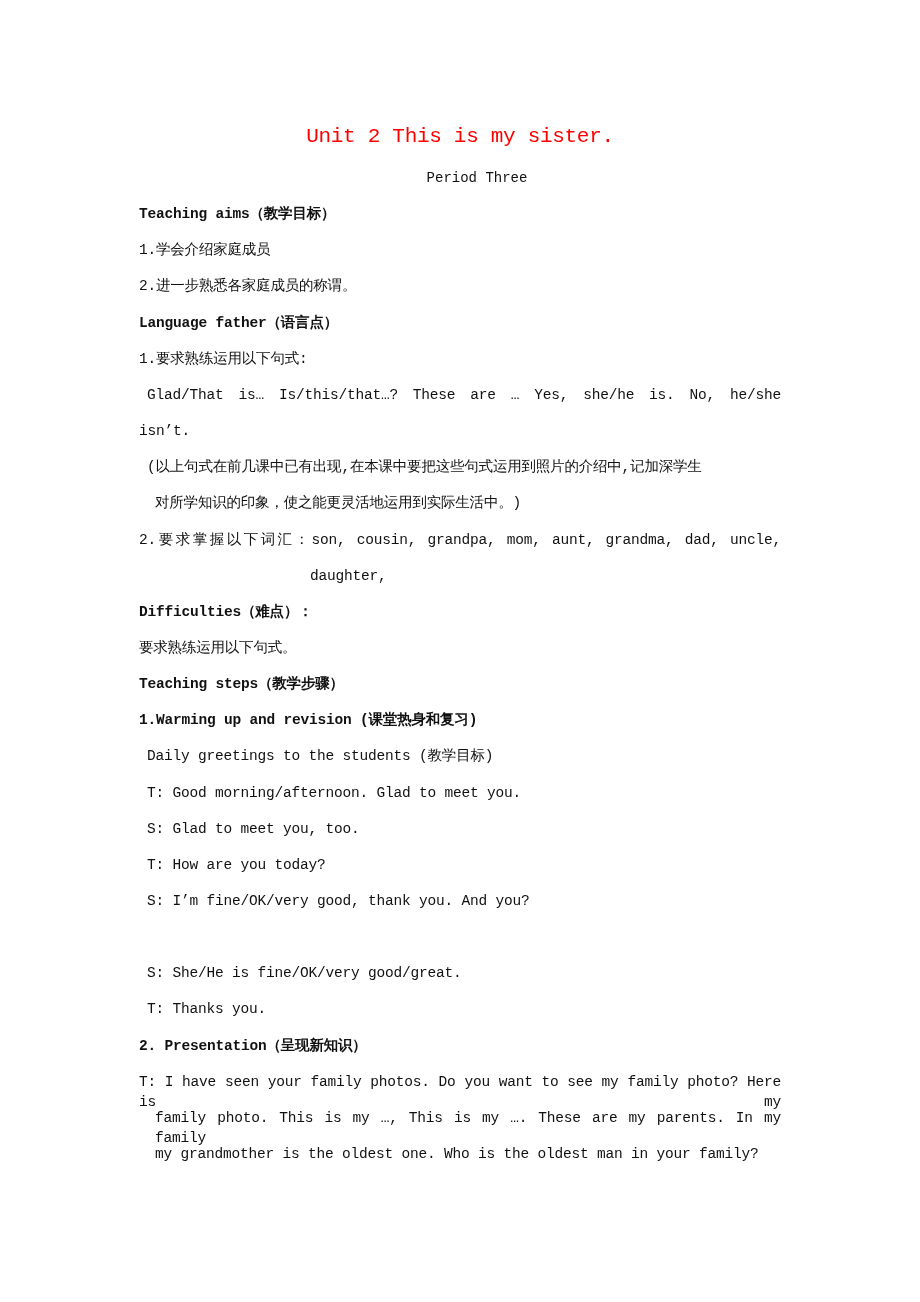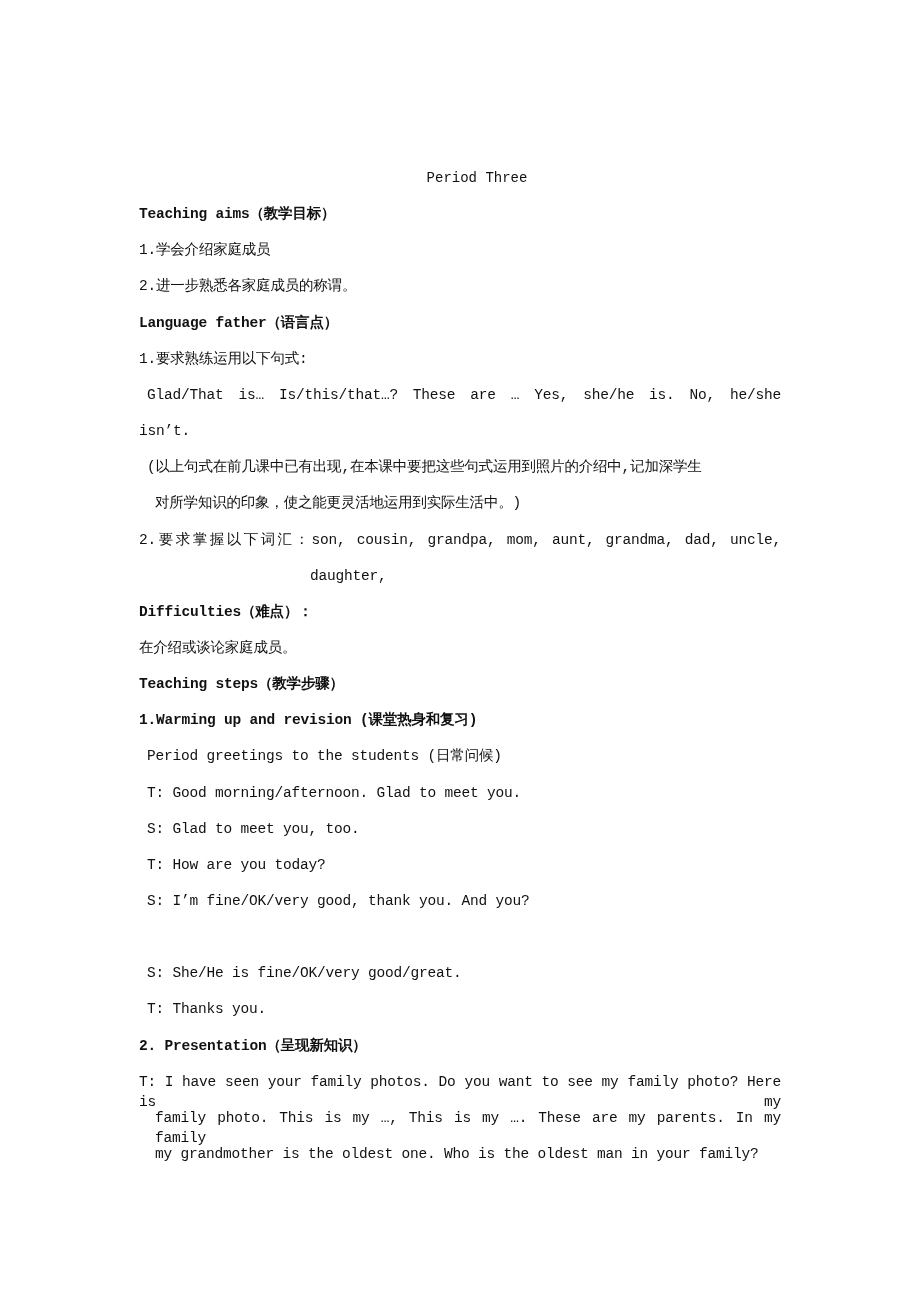--- a/index.html
+++ b/index.html
@@ -26,41 +26,42 @@
     position: absolute; left: 17px; width: 920px; top: 168px;
     text-align: center; font-size: 14px; line-height: 20px;
   }
   .bold { font-weight: bold; }
   .justify { white-space: normal; text-align: justify; text-align-last: justify; }
 </style>
 </head>
 <body>
 
 <div class="page">
+  <div class="title">Unit 2 This is my sister.</div>
   <div class="subtitle">Period Three</div>
 
   <div class="line bold" style="left:139px; top:204px;">Teaching aims（教学目标）</div>
   <div class="line" style="left:139px; top:240px;">1.学会介绍家庭成员</div>
   <div class="line" style="left:139px; top:276px;">2.进一步熟悉各家庭成员的称谓。</div>
 
   <div class="line bold" style="left:139px; top:313px;">Language father（语言点）</div>
   <div class="line" style="left:139px; top:349px;">1.要求熟练运用以下句式:</div>
   <div class="line justify" style="left:147px; top:385px; width:634px;">Glad/That is…   Is/this/that…?   These are …  Yes, she/he is.  No, he/she</div>
   <div class="line" style="left:139px; top:421px;">isn’t.</div>
   <div class="line" style="left:147px; top:457px;">(以上句式在前几课中已有出现,在本课中要把这些句式运用到照片的介绍中,记加深学生</div>
   <div class="line" style="left:155px; top:493px;">对所学知识的印象，使之能更灵活地运用到实际生活中。)</div>
   <div class="line justify" style="left:139px; top:530px; width:642px;">2.要求掌握以下词汇：son, cousin, grandpa, mom, aunt, grandma, dad, uncle,</div>
   <div class="line" style="left:310px; top:566px;">daughter,</div>
 
   <div class="line bold" style="left:139px; top:602px;">Difficulties（难点）：</div>
-  <div class="line" style="left:139px; top:638px;">在介绍或谈论家庭成员。</div>
+  <div class="line" style="left:139px; top:638px;">要求熟练运用以下句式。</div>
 
   <div class="line bold" style="left:139px; top:674px;">Teaching steps（教学步骤）</div>
   <div class="line bold" style="left:139px; top:710px;">1.Warming up and revision (课堂热身和复习)</div>
-  <div class="line" style="left:147px; top:746px;">Period greetings to the students (日常问候)</div>
+  <div class="line" style="left:147px; top:746px;">Daily greetings to the students (教学目标)</div>
   <div class="line" style="left:147px; top:783px;">T: Good morning/afternoon. Glad to meet you.</div>
   <div class="line" style="left:147px; top:819px;">S: Glad to meet you, too.</div>
   <div class="line" style="left:147px; top:855px;">T: How are you today?</div>
   <div class="line" style="left:147px; top:891px;">S: I’m fine/OK/very good, thank you. And you?</div>
   <div class="line" style="left:147px; top:963px;">S: She/He is fine/OK/very good/great.</div>
   <div class="line" style="left:147px; top:999px;">T: Thanks you.</div>
 
   <div class="line bold" style="left:139px; top:1036px;">2. Presentation（呈现新知识）</div>
   <div class="line justify" style="left:139px; top:1072px; width:642px;">T: I have seen your family photos. Do you want to see my family photo? Here is my</div>
   <div class="line justify" style="left:155px; top:1108px; width:626px;">family photo. This is my …,  This is my …. These are my parents. In my family</div>

